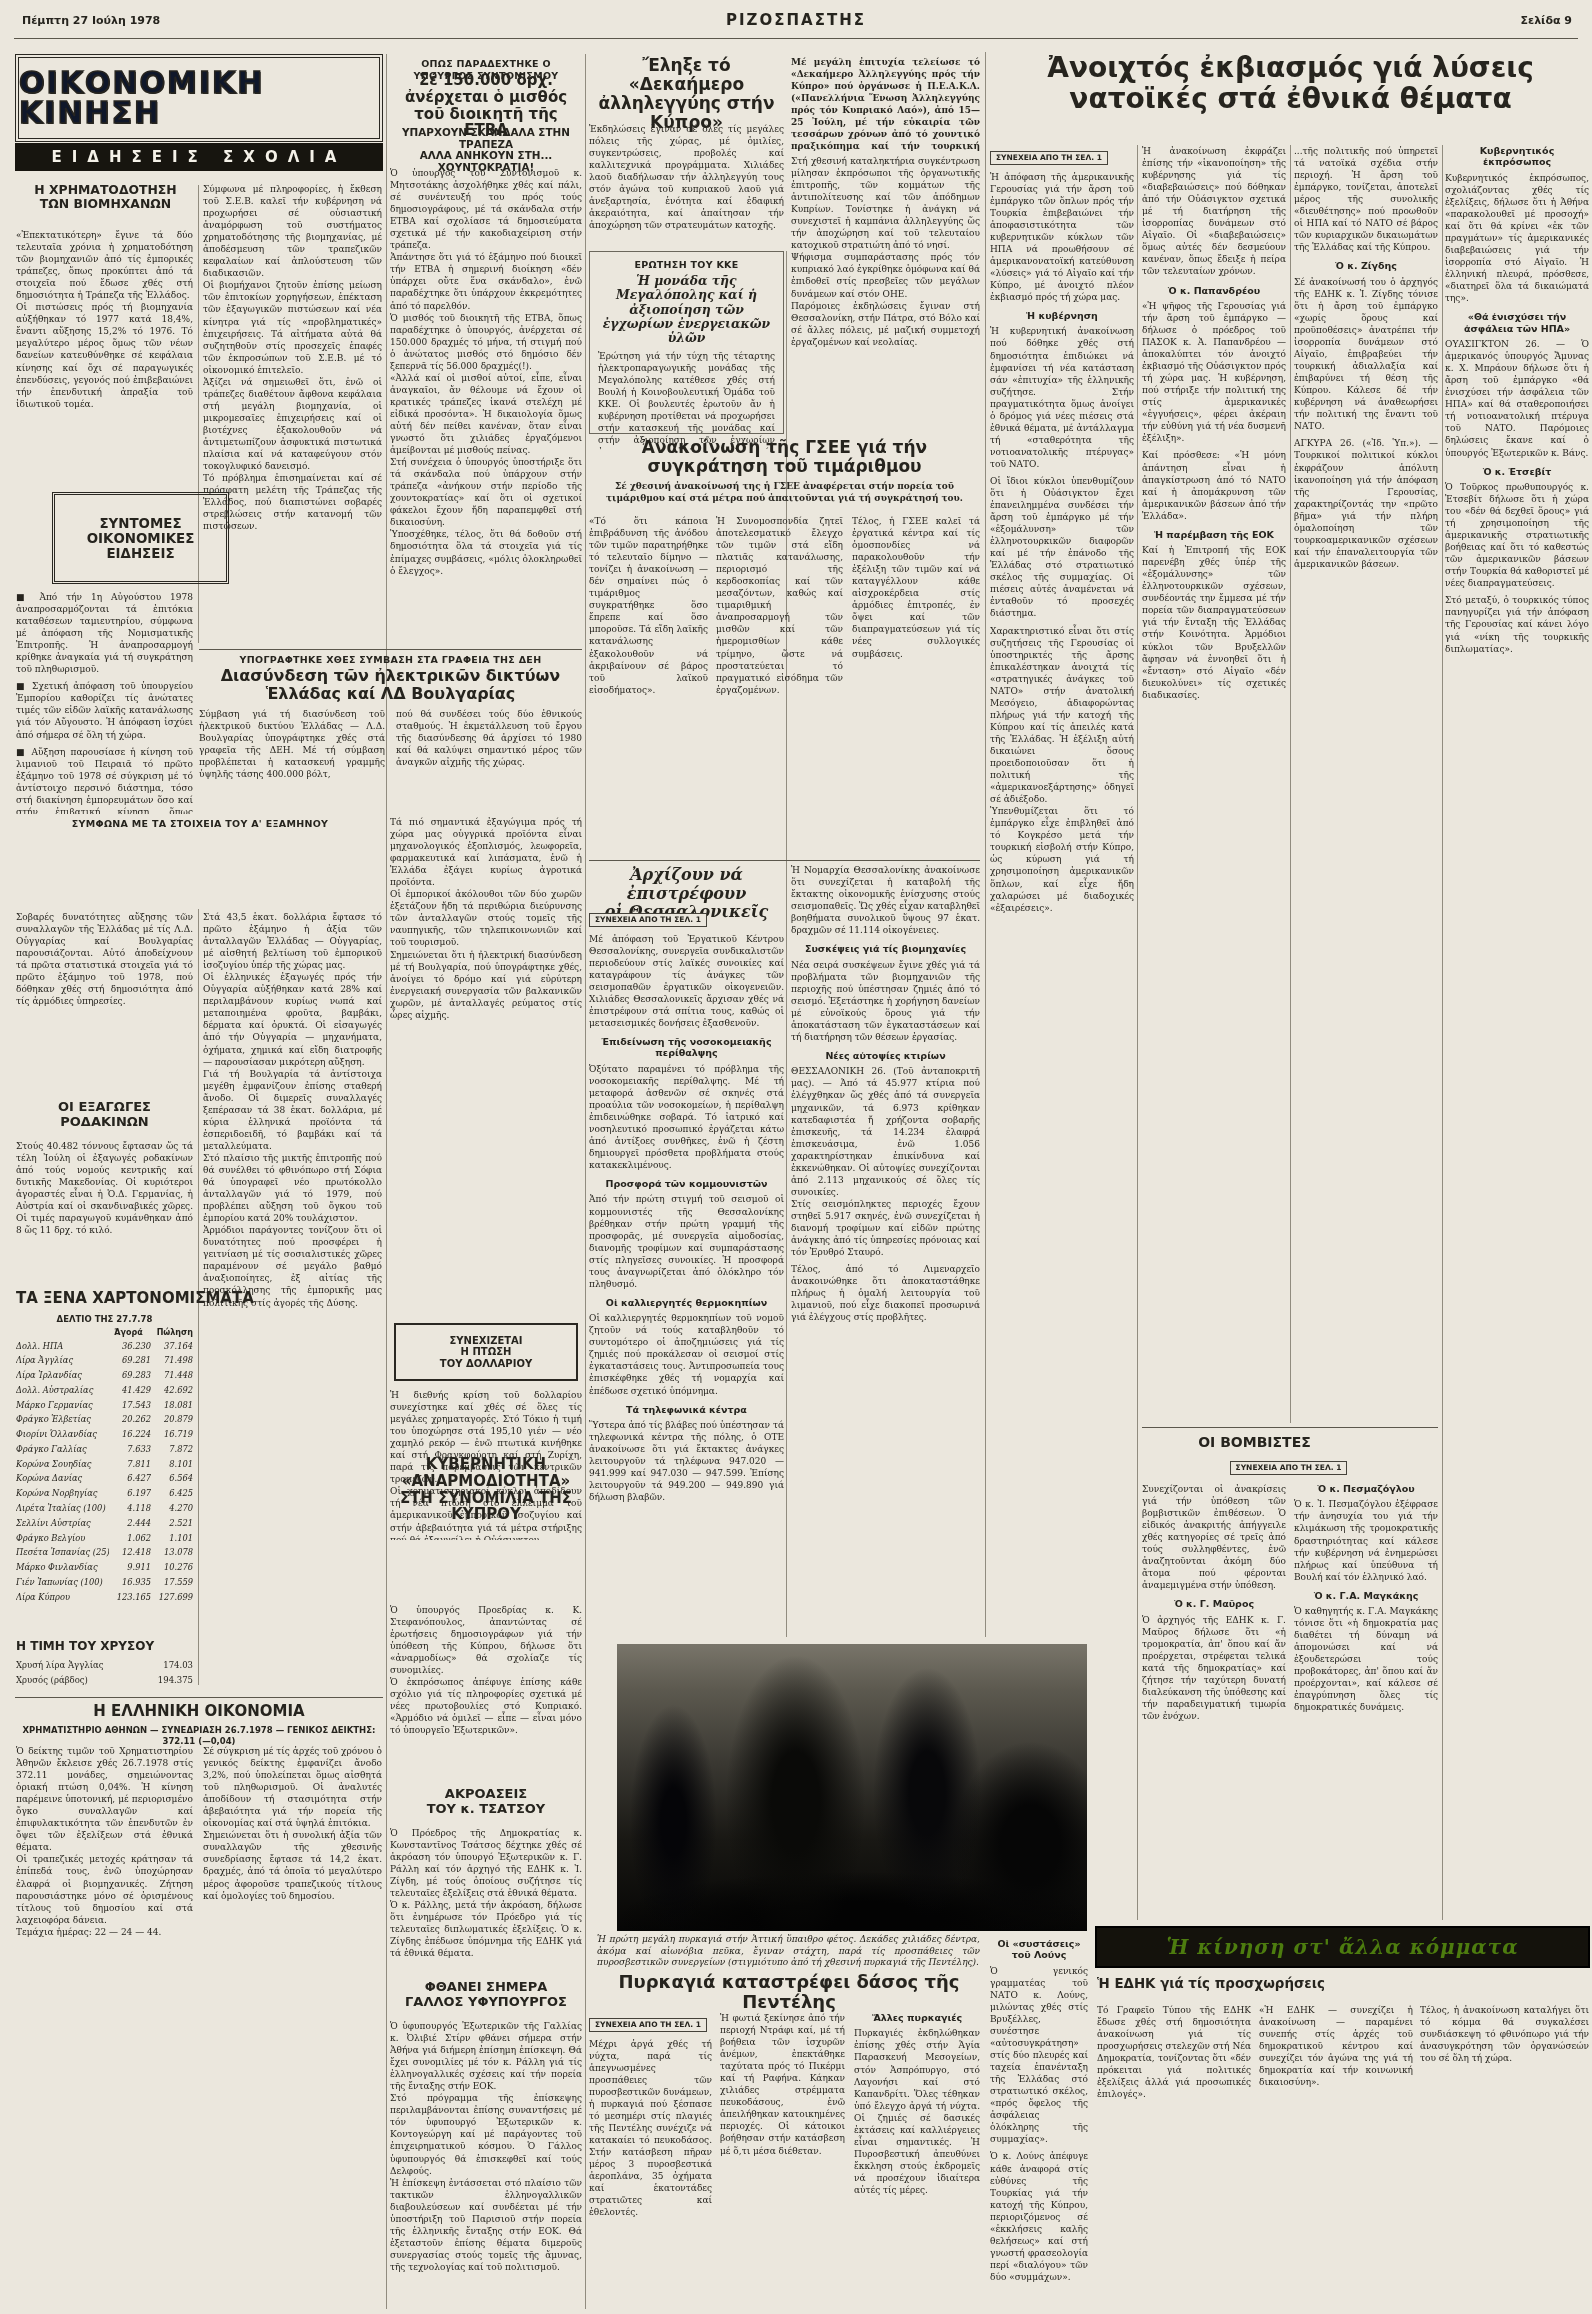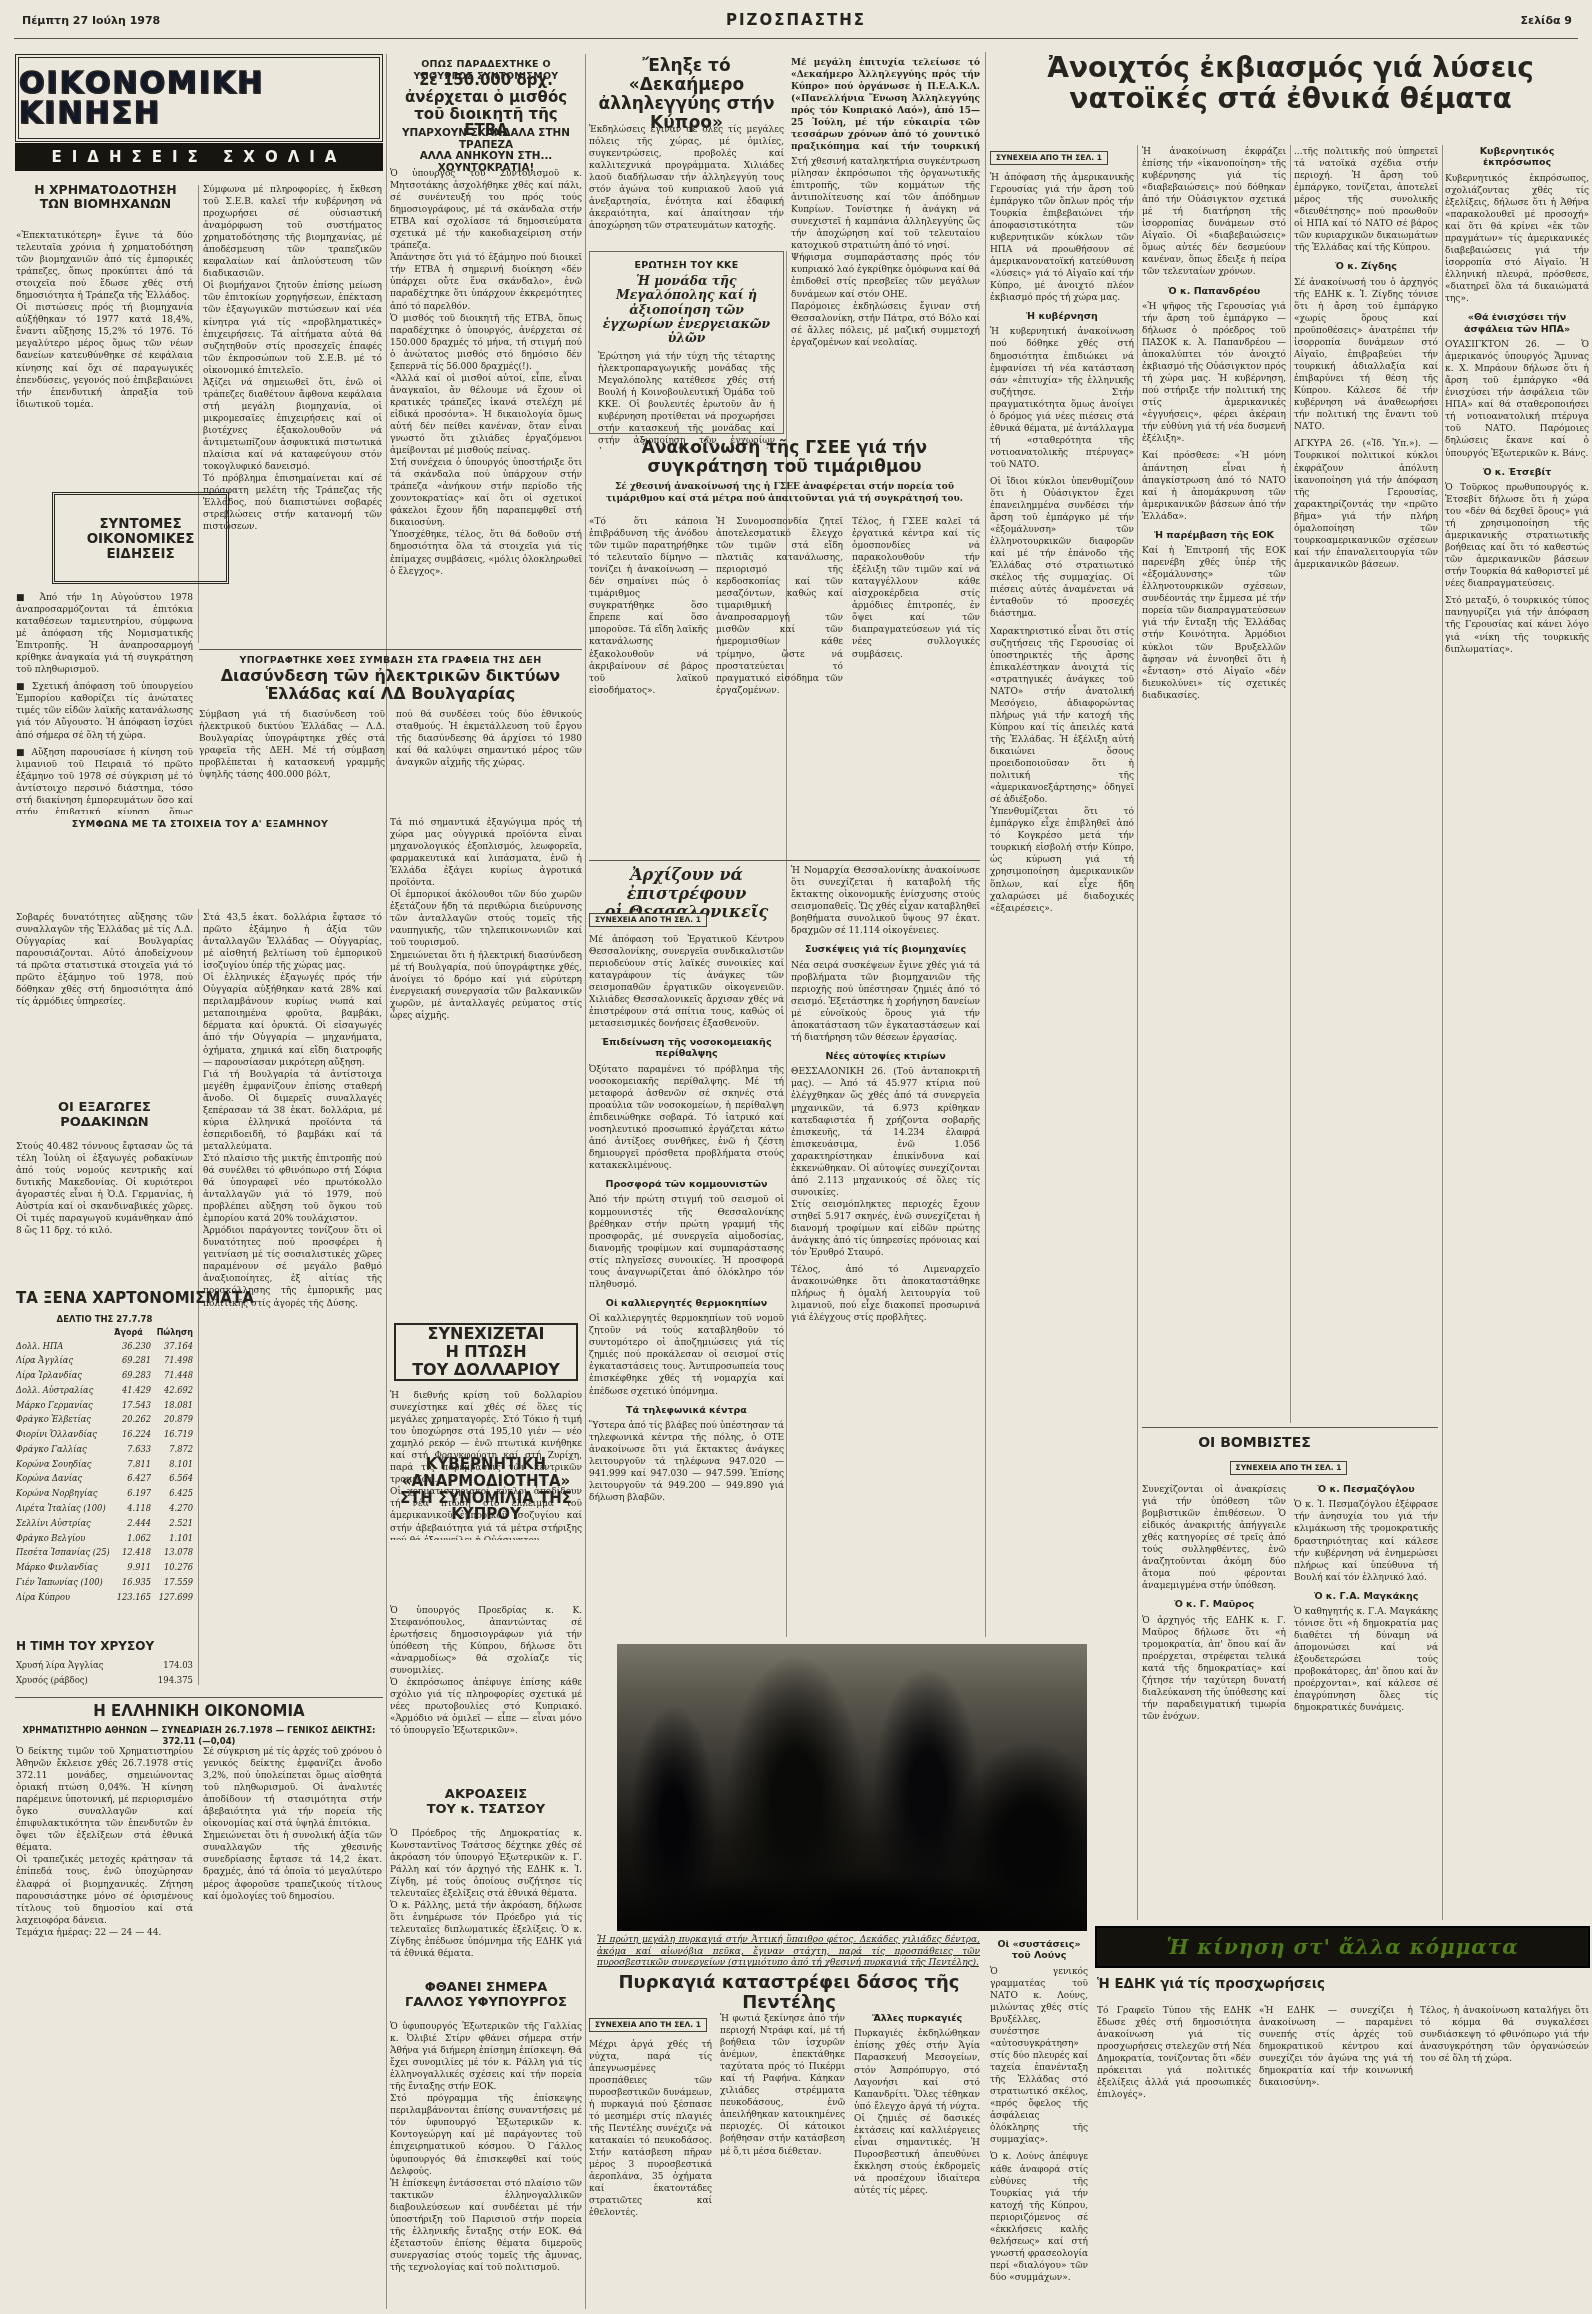--- a/index.html
+++ b/index.html
@@ -39,21 +39,21 @@
   .gold-row { display:flex; justify-content:space-between; font-size:8.5px; line-height:1.8; }
   .banner { background:#14120c; color:#4d7c0f; display:flex; align-items:center; justify-content:center;
             font:bold italic 20px/1 "DejaVu Serif", serif; letter-spacing:1px; border:2px solid #000; }
   .photo { background:
       radial-gradient(ellipse 70px 189px at 12% 62%, #050508 18%, rgba(5,5,8,0) 62%),
       radial-gradient(ellipse 109px 229px at 38% 55%, #0a0a08 22%, rgba(10,10,8,0) 64%),
       radial-gradient(ellipse 90px 209px at 66% 52%, #08080a 20%, rgba(8,8,10,0) 60%),
       radial-gradient(ellipse 119px 159px at 88% 70%, #060606 25%, rgba(6,6,6,0) 65%),
       radial-gradient(ellipse 299px 60px at 50% 96%, #030303 30%, rgba(3,3,3,0) 80%),
       linear-gradient(180deg, #79756a 0%, #5c594f 16%, #393731 42%, #191814 68%, #060605 100%); }
-  .cap { font:italic 9px/1.3 "DejaVu Serif", serif; text-align:justify;text-decoration:underline; }
+  .cap { font:italic 9px/1.3 "DejaVu Serif", serif; text-align:justify; }
 </style>
 </head>
 <body>
 
 <div class="page">
 
   <div class="abs hdr" style="left:22px;top:14px;width:259px">Πέμπτη 27 Ιούλη 1978</div>
   <div class="abs mast" style="left:637px;top:11px;width:318px">ΡΙΖΟΣΠΑΣΤΗΣ</div>
   <div class="abs hdr" style="left:1323px;top:14px;width:249px;text-align:right">Σελίδα 9</div>
   <div class="hrule" style="left:14px;top:38px;width:1564px"></div>
@@ -241,21 +241,21 @@
   <div class="abs hl" style="left:390px;top:72px;width:192px;font-size:15px">Σέ 150.000 δρχ. ἀνέρχεται ὁ μισθός τοῦ διοικητῆ τῆς ΕΤΒΑ</div>
   <div class="abs hl" style="left:392px;top:127px;width:188px;font-size:10.4px">ΥΠΑΡΧΟΥΝ ΣΚΑΝΔΑΛΑ ΣΤΗΝ ΤΡΑΠΕΖΑ
 ΑΛΛΑ ΑΝΗΚΟΥΝ ΣΤΗ... ΧΟΥΝΤΟΚΡΑΤΙΑ!</div>
   <div class="abs bt" style="left:390px;top:167px;width:192px;height:480px">Ὁ ὑπουργός τοῦ Συντονισμοῦ κ. Μητσοτάκης ἀσχολήθηκε χθές καί πάλι, σέ συνέντευξή του πρός τούς δημοσιογράφους, μέ τά σκάνδαλα στήν ΕΤΒΑ καί σχολίασε τά δημοσιεύματα σχετικά μέ τήν κακοδιαχείριση στήν τράπεζα.
 Ἀπάντησε ὅτι γιά τό ἑξάμηνο πού διοικεῖ τήν ΕΤΒΑ ἡ σημερινή διοίκηση «δέν ὑπάρχει οὔτε ἕνα σκάνδαλο», ἐνῶ παραδέχτηκε ὅτι ὑπάρχουν ἐκκρεμότητες ἀπό τό παρελθόν.
 Ὁ μισθός τοῦ διοικητῆ τῆς ΕΤΒΑ, ὅπως παραδέχτηκε ὁ ὑπουργός, ἀνέρχεται σέ 150.000 δραχμές τό μήνα, τή στιγμή πού ὁ ἀνώτατος μισθός στό δημόσιο δέν ξεπερνᾶ τίς 56.000 δραχμές(!).
 «Ἀλλά καί οἱ μισθοί αὐτοί, εἶπε, εἶναι ἀναγκαῖοι, ἄν θέλουμε νά ἔχουν οἱ κρατικές τράπεζες ἱκανά στελέχη μέ εἰδικά προσόντα». Ἡ δικαιολογία ὅμως αὐτή δέν πείθει κανέναν, ὅταν εἶναι γνωστό ὅτι χιλιάδες ἐργαζόμενοι ἀμείβονται μέ μισθούς πείνας.
 Στή συνέχεια ὁ ὑπουργός ὑποστήριξε ὅτι τά σκάνδαλα πού ὑπάρχουν στήν τράπεζα «ἀνήκουν στήν περίοδο τῆς χουντοκρατίας» καί ὅτι οἱ σχετικοί φάκελοι ἔχουν ἤδη παραπεμφθεῖ στή δικαιοσύνη.
 Ὑποσχέθηκε, τέλος, ὅτι θά δοθοῦν στή δημοσιότητα ὅλα τά στοιχεῖα γιά τίς ἐπίμαχες συμβάσεις, «μόλις ὁλοκληρωθεῖ ὁ ἔλεγχος».</div>
 
-  <div class="abs boxed2 hl" style="left:394px;top:1323px;width:184px;height:58px;font-size:16px">ΣΥΝΕΧΙΖΕΤΑΙ
+  <div class="abs boxed2 hl" style="left:394px;top:1323px;width:184px;height:58px;font-size:10px">ΣΥΝΕΧΙΖΕΤΑΙ
 Η ΠΤΩΣΗ
 ΤΟΥ ΔΟΛΛΑΡΙΟΥ</div>
   <div class="abs bt" style="left:390px;top:1389px;width:192px;height:151px">Ἡ διεθνής κρίση τοῦ δολλαρίου συνεχίστηκε καί χθές σέ ὅλες τίς μεγάλες χρηματαγορές. Στό Τόκιο ἡ τιμή του ὑποχώρησε στά 195,10 γιέν — νέο χαμηλό ρεκόρ — ἐνῶ πτωτικά κινήθηκε καί στή Φραγκφούρτη καί στή Ζυρίχη, παρά τίς παρεμβάσεις τῶν κεντρικῶν τραπεζῶν.
 Οἱ χρηματιστηριακοί κύκλοι ἀποδίδουν τή νέα πτώση στό ἔλλειμμα τοῦ ἀμερικανικοῦ ἐμπορικοῦ ἰσοζυγίου καί στήν ἀβεβαιότητα γιά τά μέτρα στήριξης πού θά ἐξαγγείλει ἡ Οὐάσιγκτον.</div>
 
   <div class="abs hl" style="left:392px;top:1456px;width:188px;font-size:15px">ΚΥΒΕΡΝΗΤΙΚΗ
 «ΑΝΑΡΜΟΔΙΟΤΗΤΑ»
 ΣΤΗ ΣΥΝΟΜΙΛΙΑ ΤΗΣ ΚΥΠΡΟΥ</div>
   <div class="abs bt" style="left:390px;top:1604px;width:192px;height:175px">Ὁ ὑπουργός Προεδρίας κ. Κ. Στεφανόπουλος, ἀπαντώντας σέ ἐρωτήσεις δημοσιογράφων γιά τήν ὑπόθεση τῆς Κύπρου, δήλωσε ὅτι «ἀναρμοδίως» θά σχολίαζε τίς συνομιλίες.
 Ὁ ἐκπρόσωπος ἀπέφυγε ἐπίσης κάθε σχόλιο γιά τίς πληροφορίες σχετικά μέ νέες πρωτοβουλίες στό Κυπριακό. «Ἁρμόδιο νά ὁμιλεῖ — εἶπε — εἶναι μόνο τό ὑπουργεῖο Ἐξωτερικῶν».</div>

